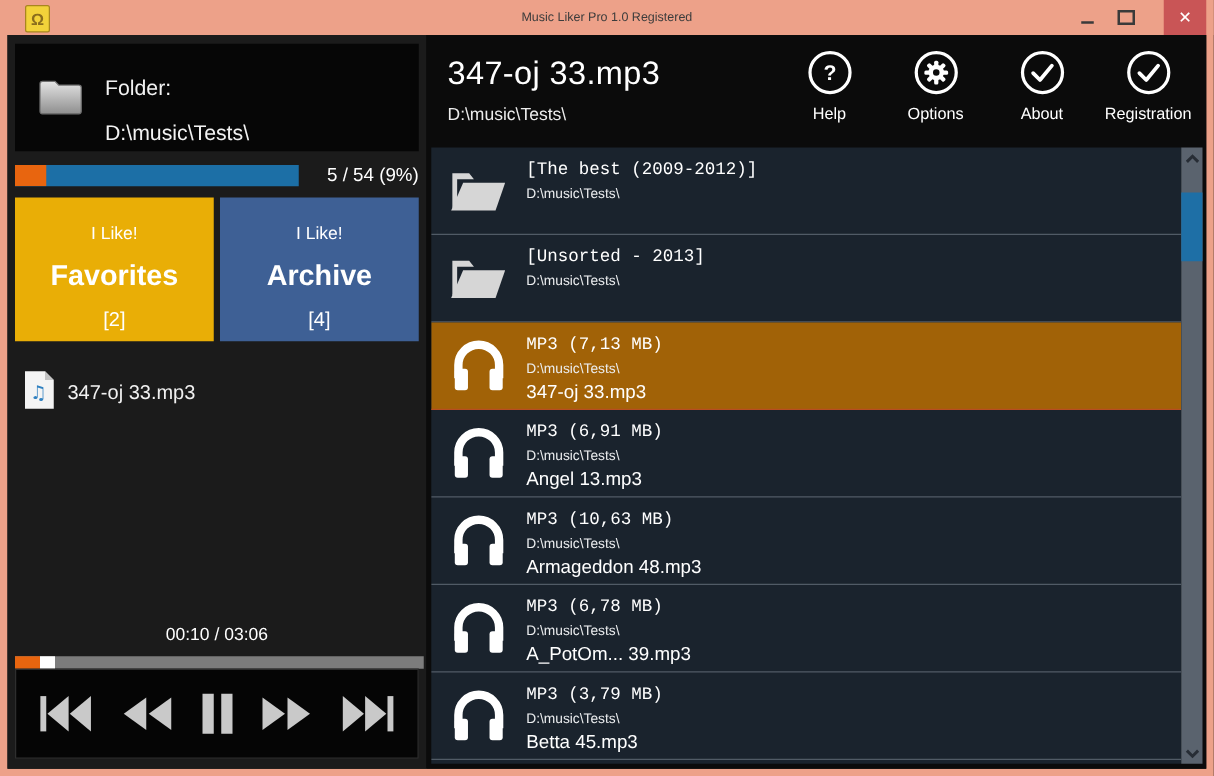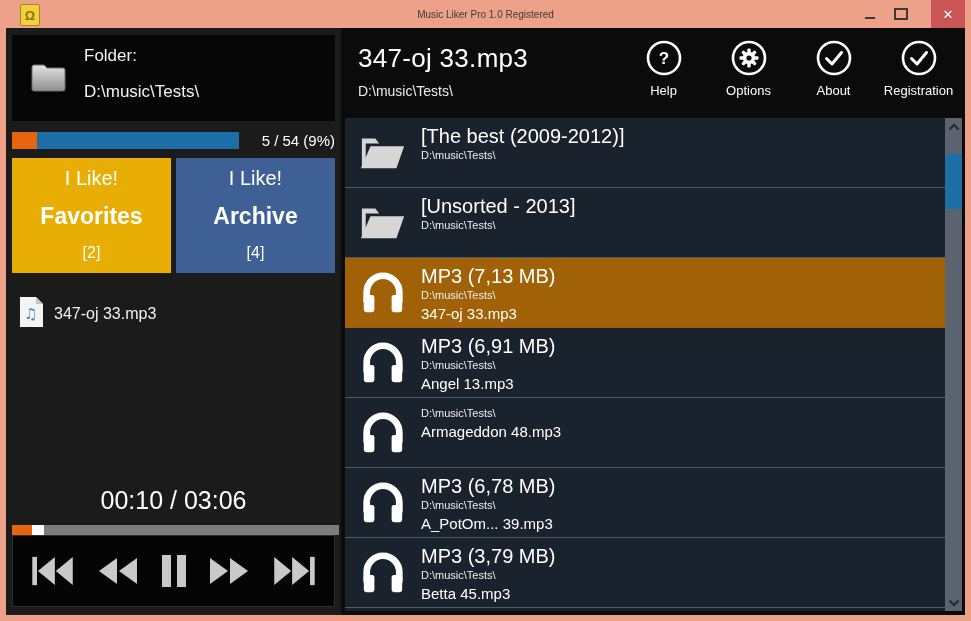--- a/index.html
+++ b/index.html
@@ -22,35 +22,35 @@
   .wc-min .dash{width:10px;height:2px;background:#3a3a3a;margin-top:8px;}
   .wc-max{width:32px;margin-right:14px;}
   .wc-max .box{width:10px;height:8px;border:2px solid #3a3a3a;}
   .wc-close{width:34px;background:#c95556;color:#fff;font-size:13px;font-weight:bold;}
   
   .main{position:absolute;top:28px;left:6px;right:6px;bottom:6px;display:flex;background:#0b0b0b;}
   
   .left-panel{width:335px;flex:none;background:#1b1b1b;position:relative;}
   .folder-box{position:relative;height:86px;margin:7px 6px 0 6px;background:#060606;}
   .folder-box .big-folder{position:absolute;left:18px;top:24px;}
-  .folder-texts{margin-left:72px;padding-top:11px;color:#f2f2f2;font-size:17px;}
+  .folder-texts{margin-left:72px;padding-top:26px;color:#f2f2f2;font-size:17px;}
   .folder-texts .path{margin-top:16px;}
   .scan-row{margin:11px 6px 0 6px;display:flex;align-items:center;justify-content:center;}
   .scan-bar{flex:1;height:17px;background:#1c6fa6;position:relative;overflow:hidden;}
   .scan-fill{position:absolute;left:0;top:0;bottom:0;background:#e8650f;}
   .scan-text{width:96px;text-align:right;color:#fff;font-size:15px;flex:none;}
   .like-row{margin:9px 6px 0 6px;display:flex;gap:5px;height:115px;}
   .like-btn{flex:1;color:#fff;text-align:center;cursor:pointer;}
-  .like-btn .tag{font-size:20px;margin-top:9px;}
+  .like-btn .tag{font-size:14px;margin-top:20px;}
   .like-btn .label{font-size:23px;margin-top:13px;font-weight:700;}
   .like-btn .count{font-size:16px;margin-top:14px;}
   .btn-favorites{background:#e9ae06;}
   .btn-archive{background:#3e6095;}
   .now-playing{margin:23px 6px 0 12px;display:flex;align-items:center;gap:9px;color:#f0f0f0;font-size:16px;}
-  .lp-time{position:absolute;bottom:100px;left:0;right:0;text-align:center;color:#fff;font-size:25px;}
+  .lp-time{position:absolute;bottom:100px;left:0;right:0;text-align:center;color:#fff;font-size:14px;}
   .seek-bar{position:absolute;bottom:80px;left:6px;right:2px;height:10px;background:#7c7c7c;}
   .seek-played{position:absolute;left:0;top:0;bottom:0;background:#e8650f;}
   .seek-buffer{position:absolute;top:0;bottom:0;background:#fff;}
   .transport{position:absolute;bottom:8px;left:6px;right:6px;height:70px;background:#050505;
     border:1px solid #2e2e2e;display:flex;align-items:center;justify-content:space-between;padding:0 16px;}
   .t-btn{display:flex;align-items:center;justify-content:center;cursor:pointer;}
   .t-btn svg{display:block;}
   
   .right-panel{flex:1;display:flex;flex-direction:column;background:#0b0b0b;min-width:0;}
   .np-header{height:90px;flex:none;display:flex;justify-content:space-between;padding:0 4px 0 17px;}
@@ -60,21 +60,21 @@
   .actions{display:flex;margin-top:11px;}
   .action{width:85px;display:flex;flex-direction:column;align-items:center;color:#fff;cursor:pointer;}
   .action .a-label{font-size:13px;margin-top:6px;}
   .list-wrap{flex:1;display:flex;margin:0 3px 4px 4px;min-height:0;}
   .file-list{flex:1;background:#1a232d;overflow:hidden;}
   .row{height:70px;box-sizing:border-box;display:flex;align-items:center;padding-left:13px;
     border-bottom:1px solid #515b66;cursor:pointer;}
   .row.selected{background:#a16207;border-bottom-color:#b84e20;}
   .row-icon{width:50px;flex:none;margin-right:13px;display:flex;align-items:center;justify-content:center;}
   .row-text{align-self:stretch;padding-top:7px;display:flex;flex-direction:column;color:#fff;min-width:0;}
-  .row-title{font-size:20px;line-height:22px;}
+  .row-title{font-size:14px;line-height:22px;font-family:Liberation Mono, monospace;}
   .row-path{font-size:11px;line-height:17px;color:#eceef0;}
   .row-name{font-size:15px;line-height:20px;}
   
   .scrollbar{width:17px;flex:none;background:#5a636e;position:relative;}
   .sb-btn{position:absolute;left:0;right:0;height:17px;display:flex;align-items:center;justify-content:center;}
   .sb-up{top:0;}
   .sb-down{bottom:0;}
   .sb-thumb{position:absolute;left:0;right:0;top:36px;height:55px;background:#1e6fa6;}
 </style>
 </head>
@@ -304,20 +304,21 @@
           </div>
           <div class="row">
             <div class="row-icon">
               <svg width="46" height="44" viewBox="0 0 48 44" fill="none">
                 <path d="M7 32 V21 a17 17 0 0 1 34 0 V32" stroke="#fff" stroke-width="7"></path>
                 <rect x="4" y="24" width="11" height="18" rx="2.5" fill="#fff"></rect>
                 <rect x="33" y="24" width="11" height="18" rx="2.5" fill="#fff"></rect>
               </svg>
             </div>
             <div class="row-text">
+              <div class="row-title">MP3 (10,63 MB)</div>
               <div class="row-path">D:\music\Tests\</div>
               <div class="row-name">Armageddon 48.mp3</div>
             </div>
           </div>
           <div class="row">
             <div class="row-icon">
               <svg width="46" height="44" viewBox="0 0 48 44" fill="none">
                 <path d="M7 32 V21 a17 17 0 0 1 34 0 V32" stroke="#fff" stroke-width="7"></path>
                 <rect x="4" y="24" width="11" height="18" rx="2.5" fill="#fff"></rect>
                 <rect x="33" y="24" width="11" height="18" rx="2.5" fill="#fff"></rect>

